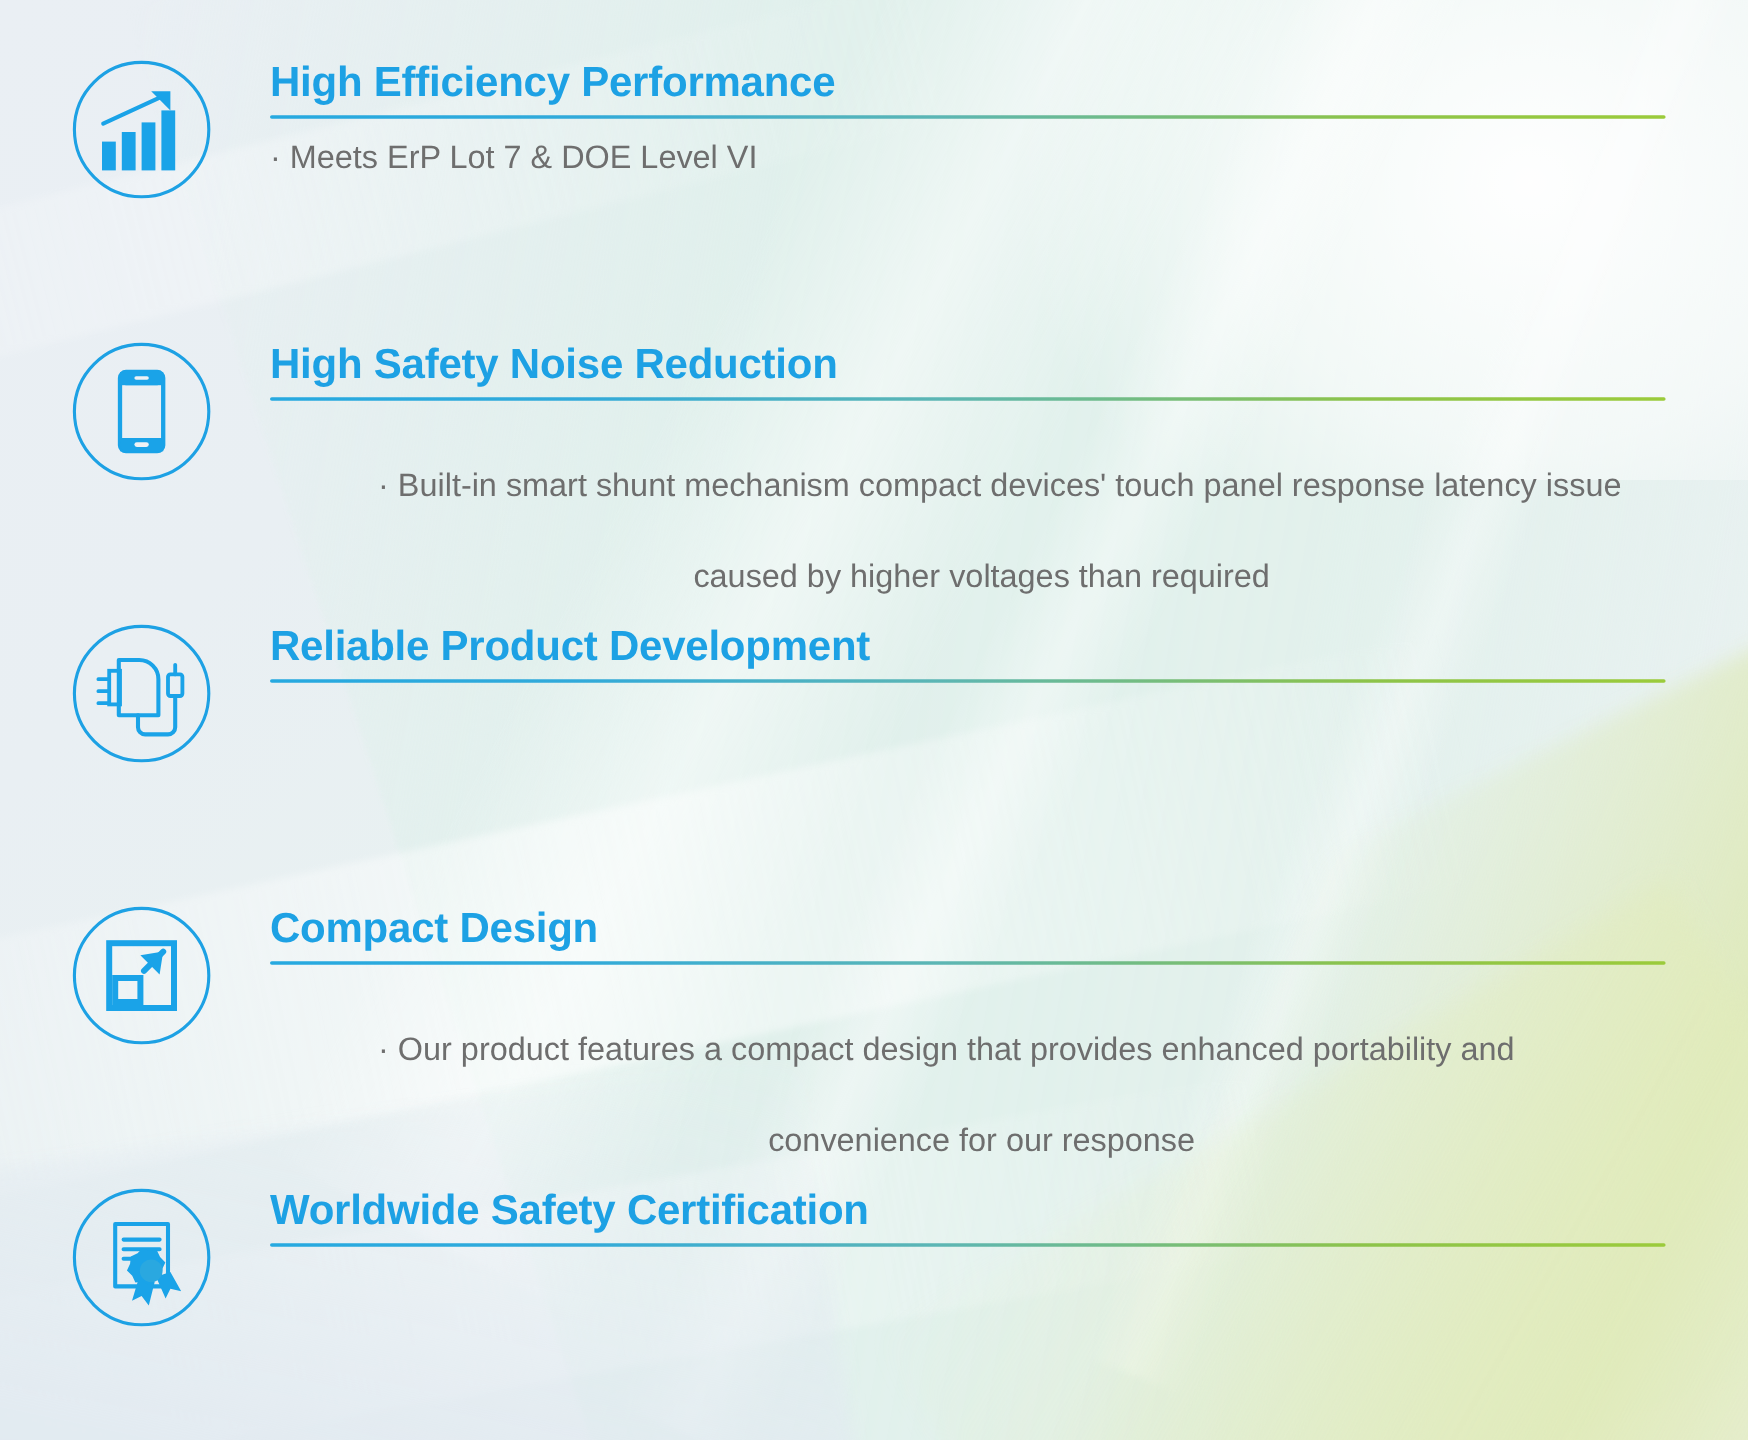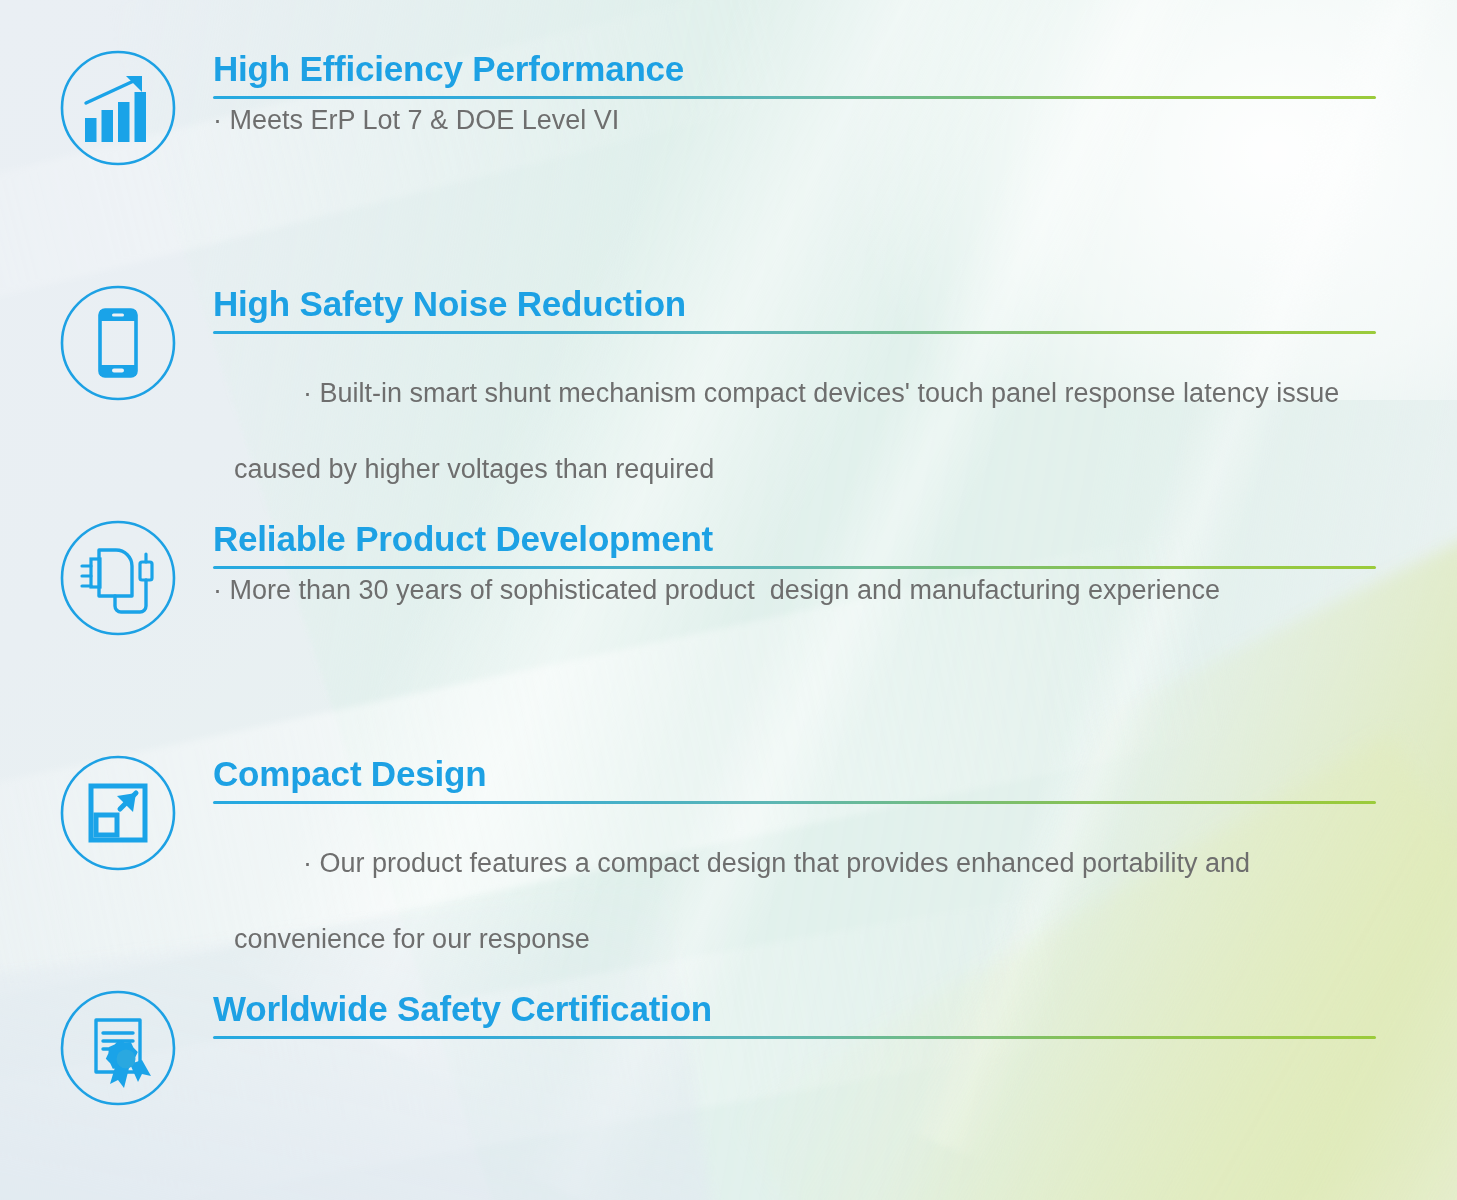--- a/index.html
+++ b/index.html
@@ -113,54 +113,55 @@
   .icon-wrap {
     position: absolute;
     width: 120px;
     height: 120px;
     left: 58px;
   }
   .icon-wrap svg { display: block; width: 120px; height: 120px; }
 
   .feature-body {
     position: absolute;
-    left: 213px;
+    left: 225px;
     width: 1165px;
   }
   .feature-title {
     color: #1da1e4;
     font-weight: bold;
     font-size: 35px;
     line-height: 42px;
     letter-spacing: -0.2px;
     white-space: nowrap;
     margin: 0;
   }
   .rule {
     height: 3px;
     width: 1163px;
     margin-top: 6px;
     background: linear-gradient(to right, #26a9e0 0%, #31aada 22%, #5cb6b4 48%, #8cc34a 78%, #9bcb3b 100%);
     border-radius: 2px;
   }
   .bullets {
-    margin-top: 2px;
+    margin-top: 13px;
   }
   .bullet {
     color: #6e6e6e;
     font-size: 27px;
     line-height: 38px;
     white-space: pre;
   }
   .bullet .dot {
     color: #6e6e6e;
   }
   .bullet .cont {
     display: block;
     padding-left: 21px;
+    text-align: center;
   }
 
   
   #feature-0 { top: 48px; }
   #feature-1 { top: 283px; }
   #feature-2 { top: 518px; }
   #feature-3 { top: 753px; }
   #feature-4 { top: 988px; }
 </style>
 </head>
@@ -241,21 +242,20 @@
           <path d="M57 78 L57 88 A6 6 0 0 0 63 94 L82 94 A6 6 0 0 0 88 88 L88 62" fill="none" stroke="#1aa3e8" stroke-width="3.4" stroke-linecap="round" stroke-linejoin="round"></path>
 
           <rect x="82" y="44" width="12" height="18" rx="2" fill="none" stroke="#1aa3e8" stroke-width="3.2"></rect>
           <path d="M88 36 L88 44" fill="none" stroke="#1aa3e8" stroke-width="3.2" stroke-linecap="round"></path>
         </svg>
       </div>
       <div class="feature-body">
         <h2 class="feature-title">Reliable Product Development</h2>
         <div class="rule"></div>
         <div class="bullets">
-          <div class="bullet"><span class="dot">·</span> <span>More than 30 years of sophisticated product  design and manufacturing experience</span></div>
         </div>
       </div>
     </section>
 
     <section class="feature" id="feature-3">
       <div class="icon-wrap">
         <svg viewBox="0 0 120 120" xmlns="http://www.w3.org/2000/svg">
           <circle cx="60" cy="60" r="56" fill="none" stroke="#1da1e4" stroke-width="2.6"></circle>
           <rect x="33" y="33" width="54" height="54" fill="none" stroke="#1aa3e8" stroke-width="5"></rect>
           <rect x="38" y="62" width="21" height="20" fill="none" stroke="#1aa3e8" stroke-width="5"></rect>

